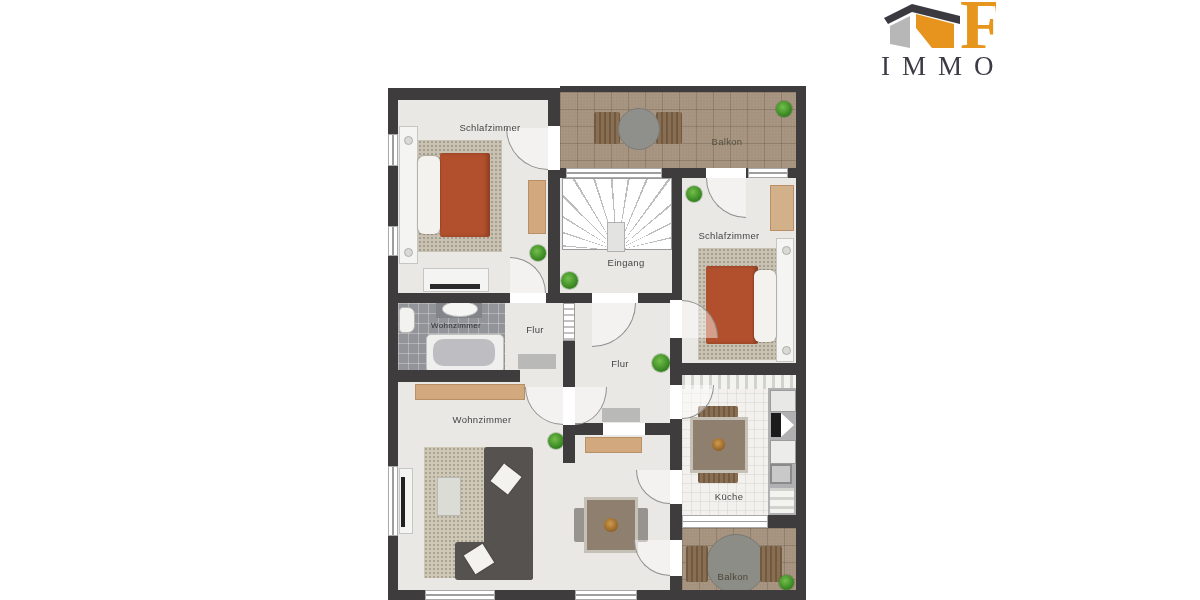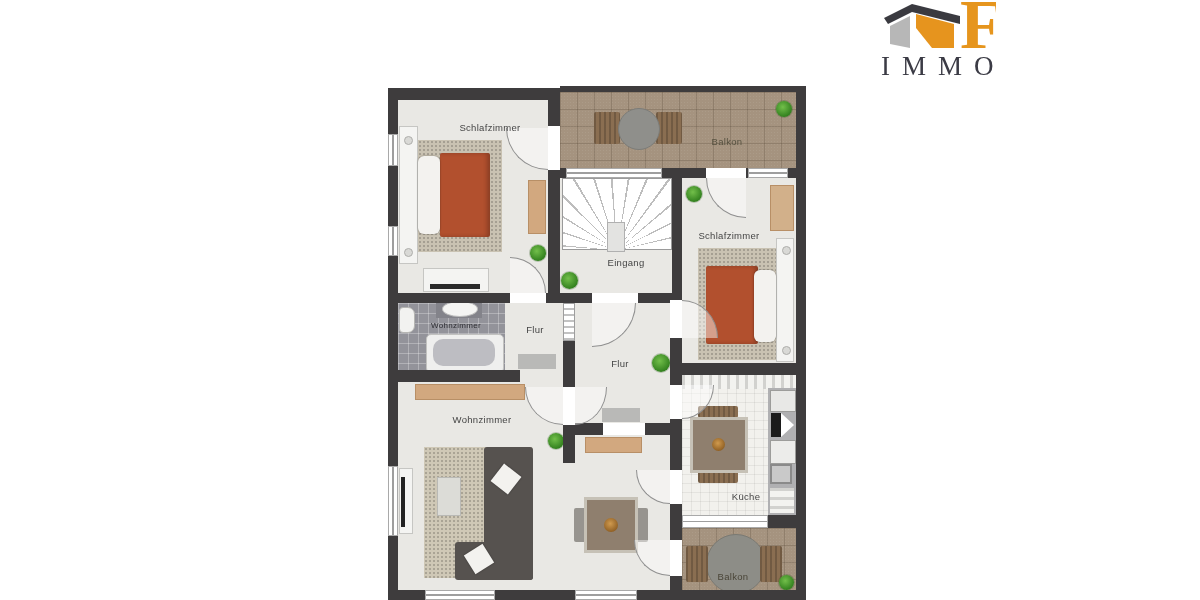--- a/index.html
+++ b/index.html
@@ -198,16 +198,16 @@
   <div class="open" style="left:563px;top:303px;width:12px;height:38px;background:repeating-linear-gradient(180deg,#ffffff 0 4px,#c2c2c2 4px 6px);border:1px solid #9e9e9e;box-sizing:border-box;"></div>
 
   <div class="lbl" style="left:490px;top:128px;">Schlafzimmer</div>
   <div class="lbl" style="left:727px;top:142px;color:#55503f;">Balkon</div>
   <div class="lbl" style="left:626px;top:263px;">Eingang</div>
   <div class="lbl" style="left:729px;top:236px;">Schlafzimmer</div>
   <div class="lbl" style="left:456px;top:326px;font-size:8px;color:#2e2e33;">Wohnzimmer</div>
   <div class="lbl" style="left:535px;top:330px;">Flur</div>
   <div class="lbl" style="left:620px;top:364px;">Flur</div>
   <div class="lbl" style="left:482px;top:420px;">Wohnzimmer</div>
-  <div class="lbl" style="left:729px;top:497px;margin-left:17px;">Küche</div>
+  <div class="lbl" style="left:729px;top:497px;">Küche</div>
   <div class="lbl" style="left:733px;top:577px;color:#4a4538;">Balkon</div>
 
 </div>
 
 </body></html>

